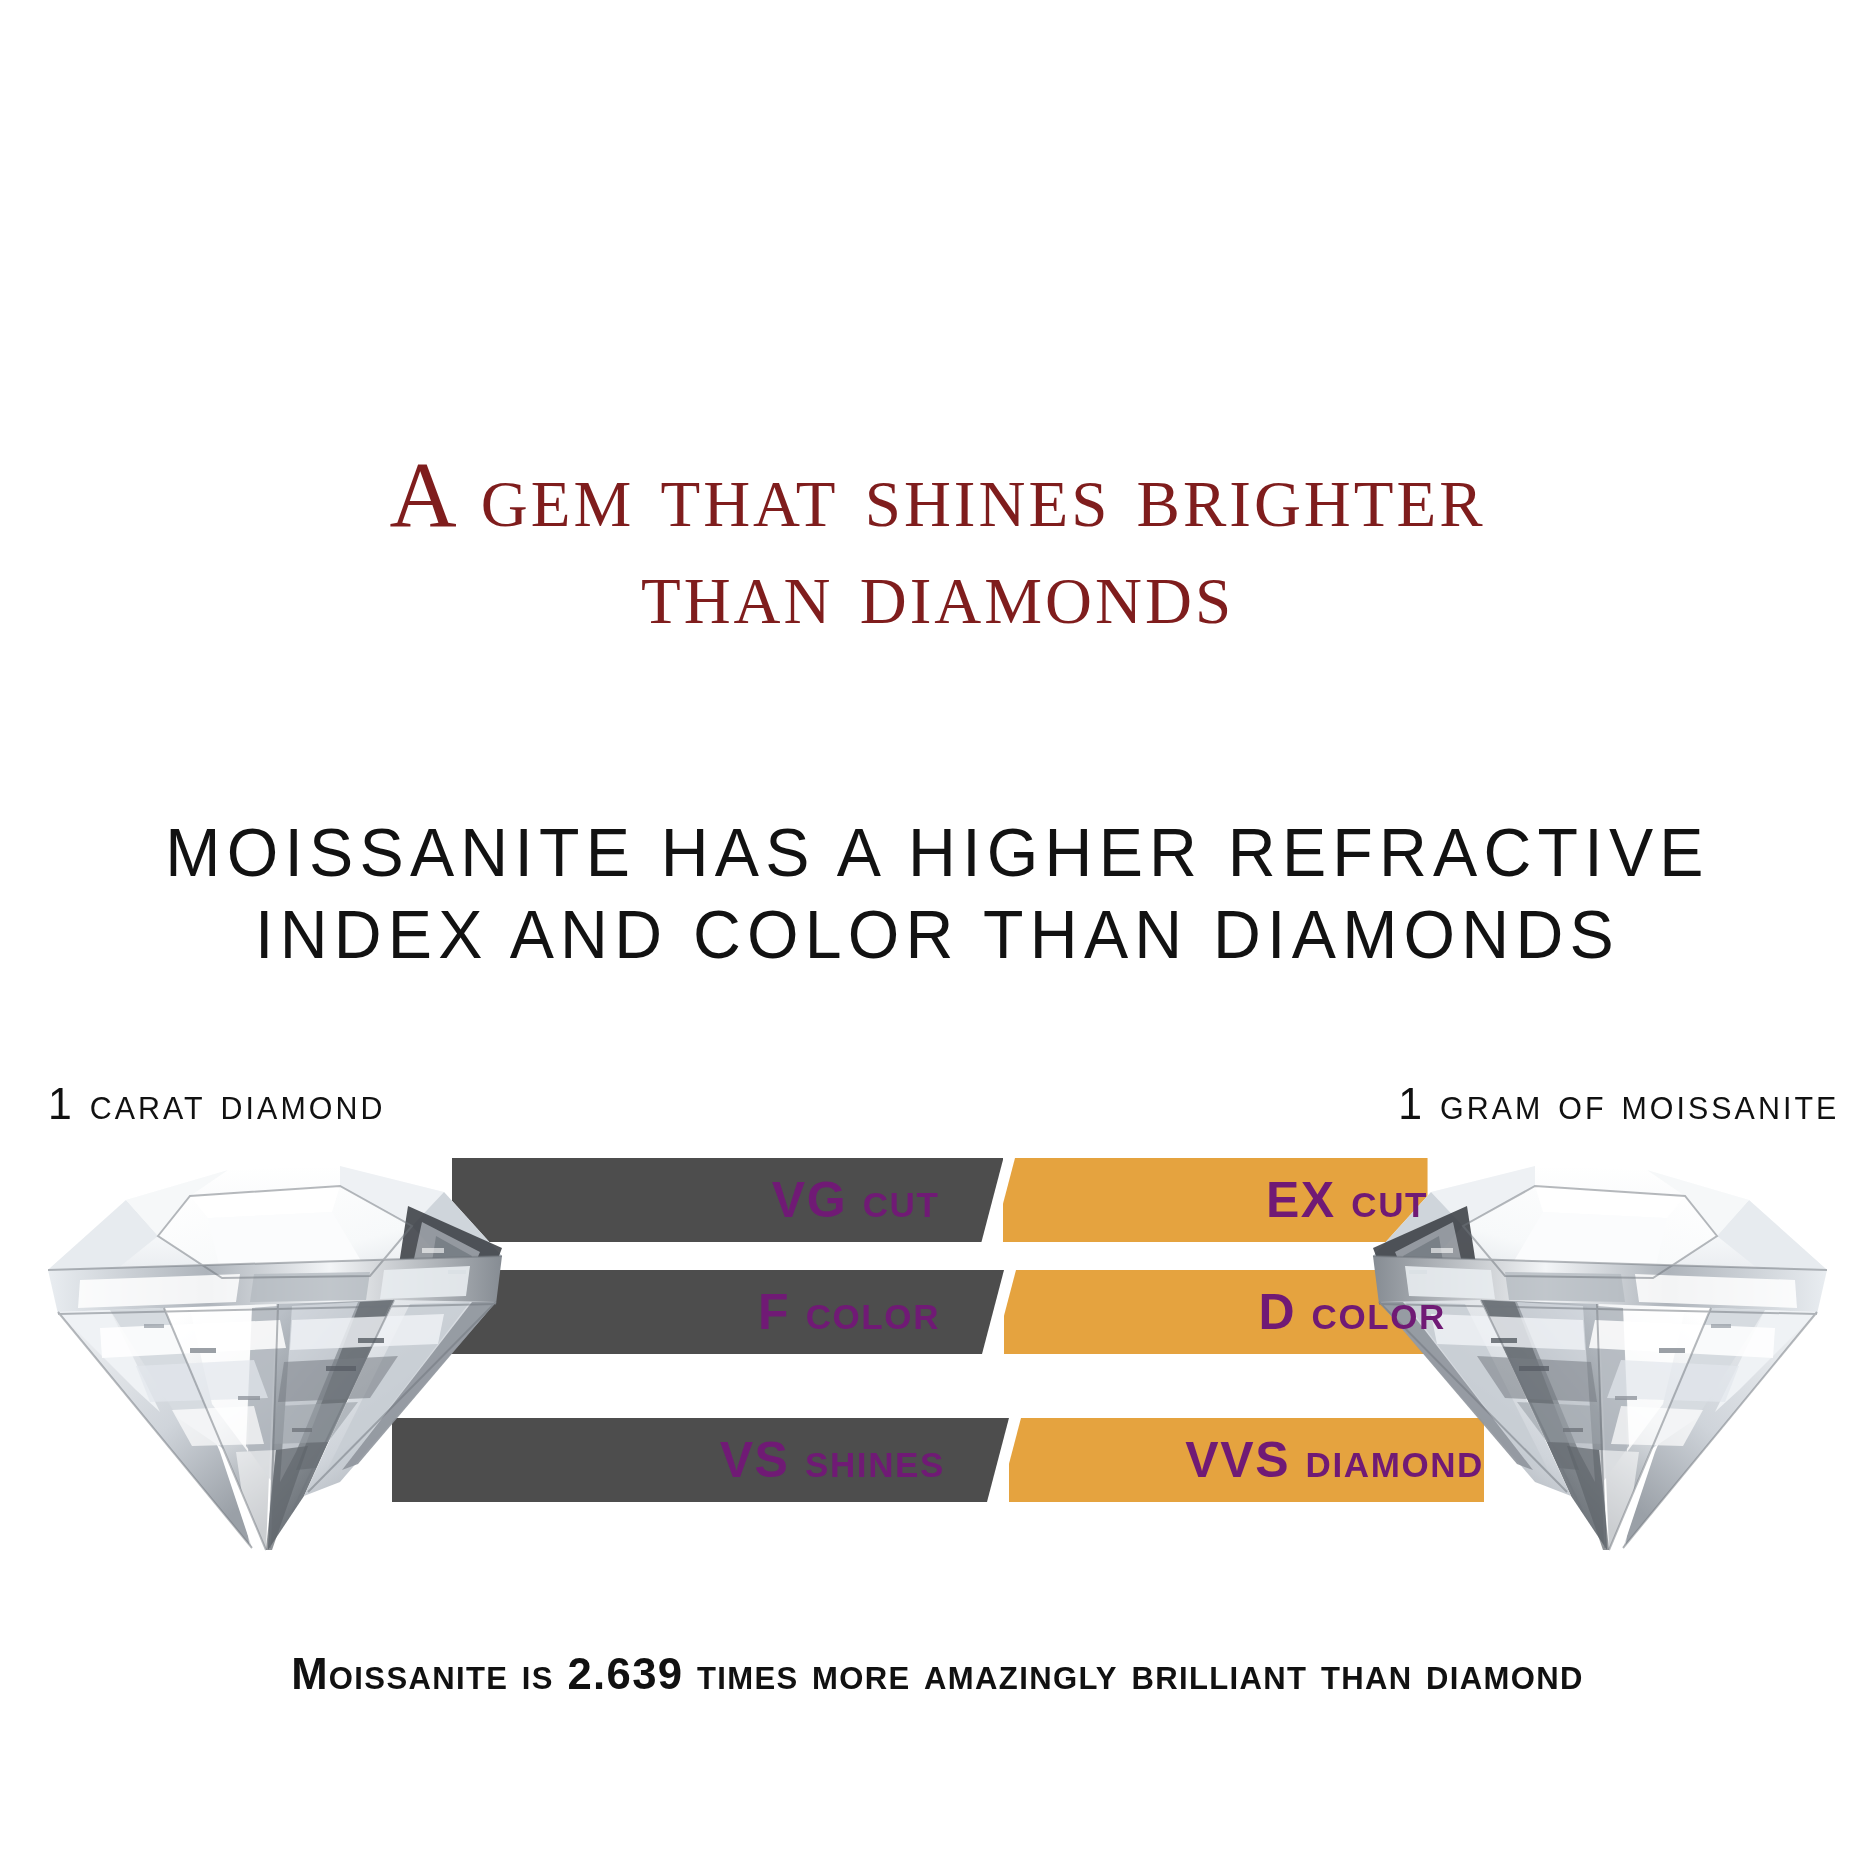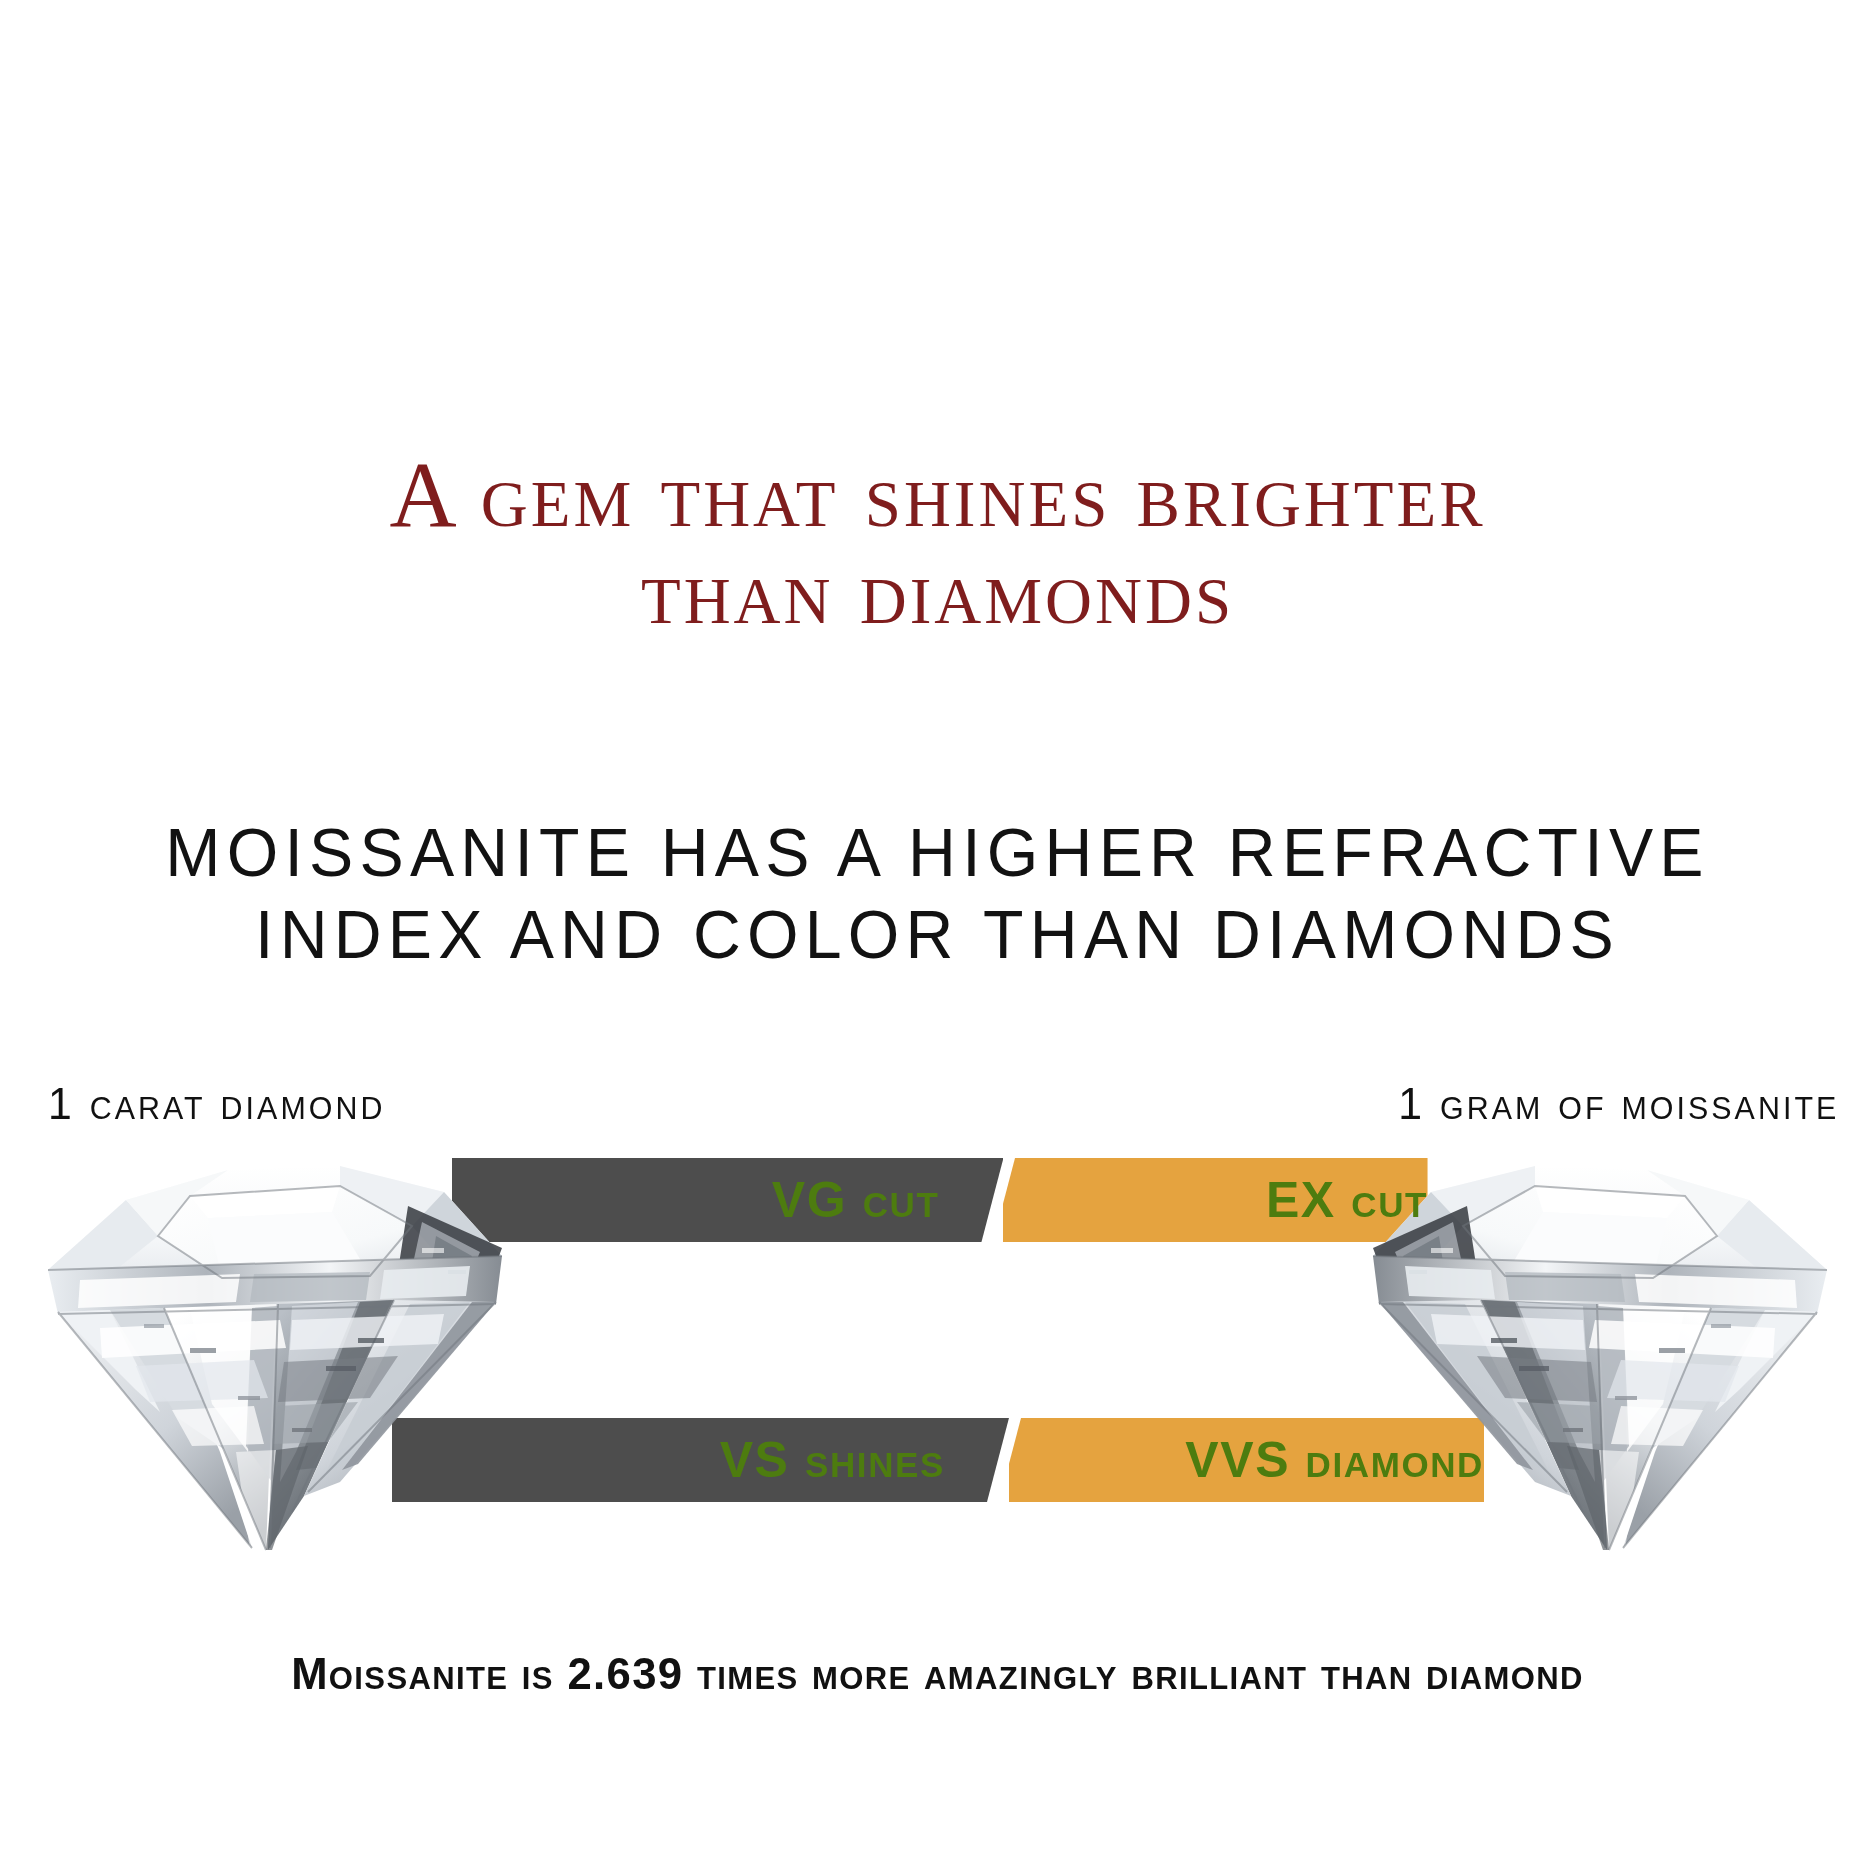--- a/index.html
+++ b/index.html
@@ -108,21 +108,21 @@
     box-sizing: border-box;
   }
   .band .half.dark  { left: 0; justify-content: flex-end; padding-right: 64px; }
   .band .half.amber { right: 0; justify-content: flex-end; padding-left: 68px; }
 
   .band .shape { position: absolute; left: 0; top: 0; width: 100%; height: 100%; }
 
   .band-text {
     position: relative;
     z-index: 2;
-    color: #4d7c0f;
+    color: #701a75;
     font-family: "Liberation Sans", sans-serif;
     font-weight: 700;
     font-variant: small-caps;
     font-size: 50px;
     letter-spacing: 1.6px;
     white-space: nowrap;
     line-height: 1;
   }
 
   
@@ -174,20 +174,34 @@
           <span class="band-text">VG cut</span>
         </div>
         <div class="half amber" style="width:43.5%">
           <svg class="shape" viewBox="0 0 424 84" preserveAspectRatio="none">
             <polygon points="12,0 424,0 424,84 -10,84" fill="#e5a33f"></polygon>
           </svg>
           <span class="band-text">EX cut</span>
         </div>
       </div>
 
+      <div class="band" id="row-color">
+        <div class="half dark" style="width:56.5%">
+          <svg class="shape" viewBox="0 0 574 84" preserveAspectRatio="none">
+            <polygon points="0,0 574,0 552,84 0,84" fill="#4d4d4d"></polygon>
+          </svg>
+          <span class="band-text">F color</span>
+        </div>
+        <div class="half amber" style="width:43.5%">
+          <svg class="shape" viewBox="0 0 442 84" preserveAspectRatio="none">
+            <polygon points="12,0 442,0 442,84 -10,84" fill="#e5a33f"></polygon>
+          </svg>
+          <span class="band-text">D color</span>
+        </div>
+      </div>
 
       <div class="band" id="row-clarity">
         <div class="half dark" style="width:56.5%">
           <svg class="shape" viewBox="0 0 617 84" preserveAspectRatio="none">
             <polygon points="0,0 617,0 595,84 0,84" fill="#4d4d4d"></polygon>
           </svg>
           <span class="band-text">VS shines</span>
         </div>
         <div class="half amber" style="width:43.5%">
           <svg class="shape" viewBox="0 0 475 84" preserveAspectRatio="none">

